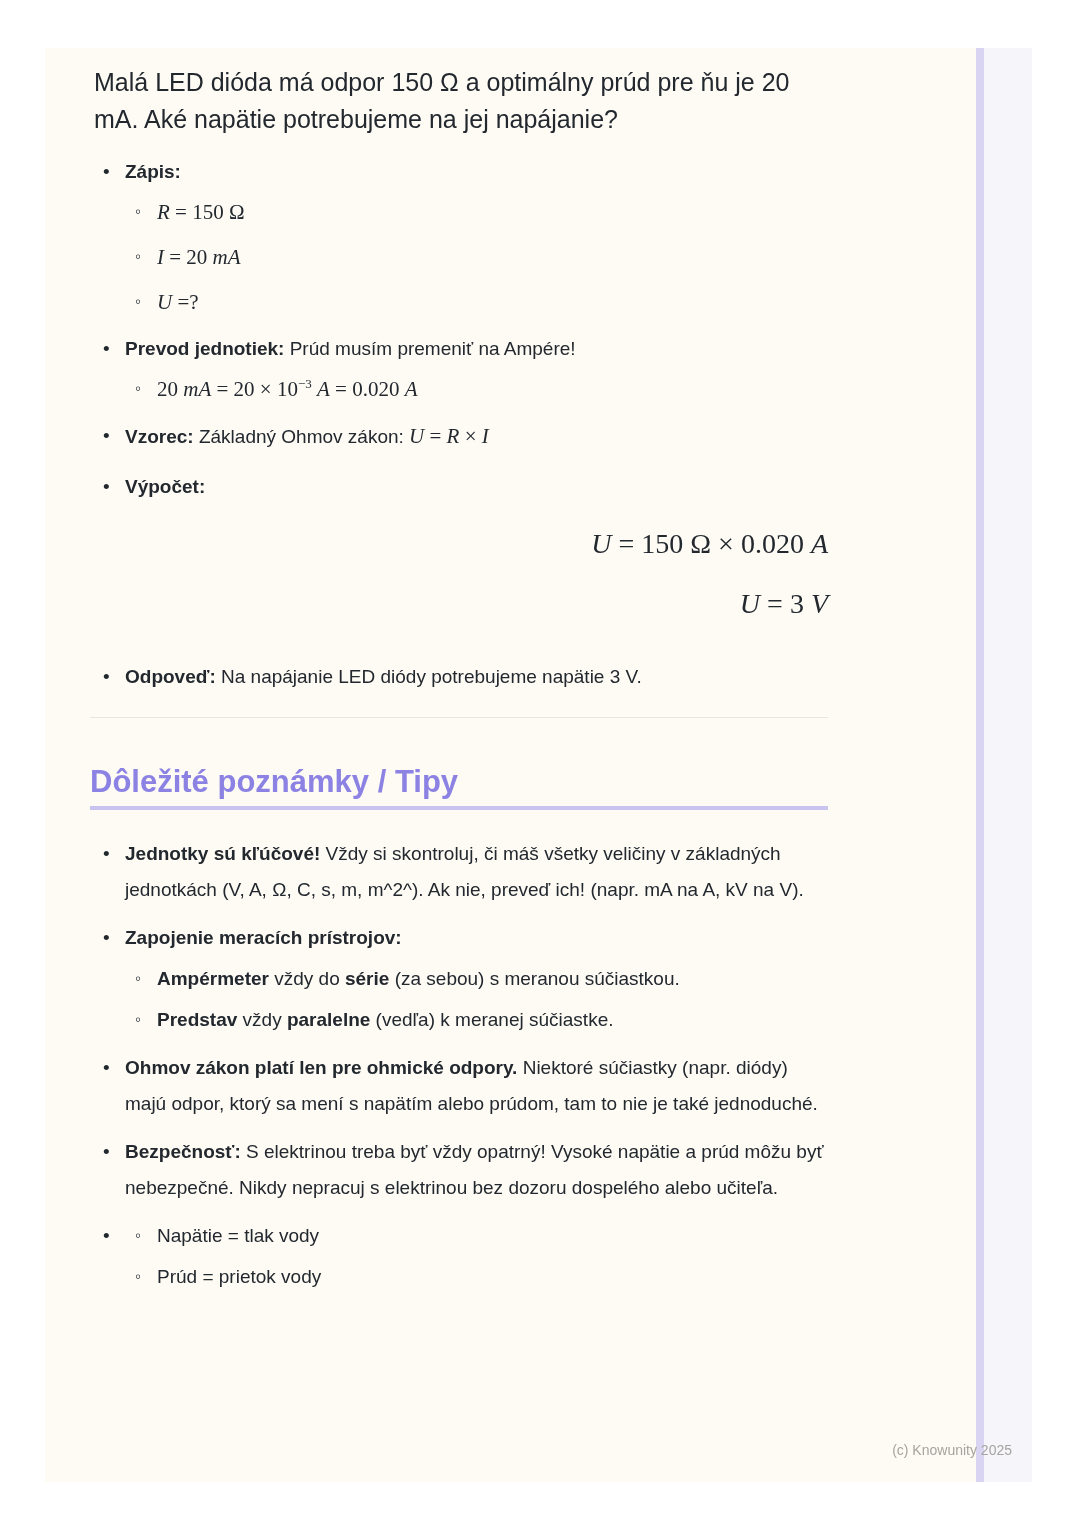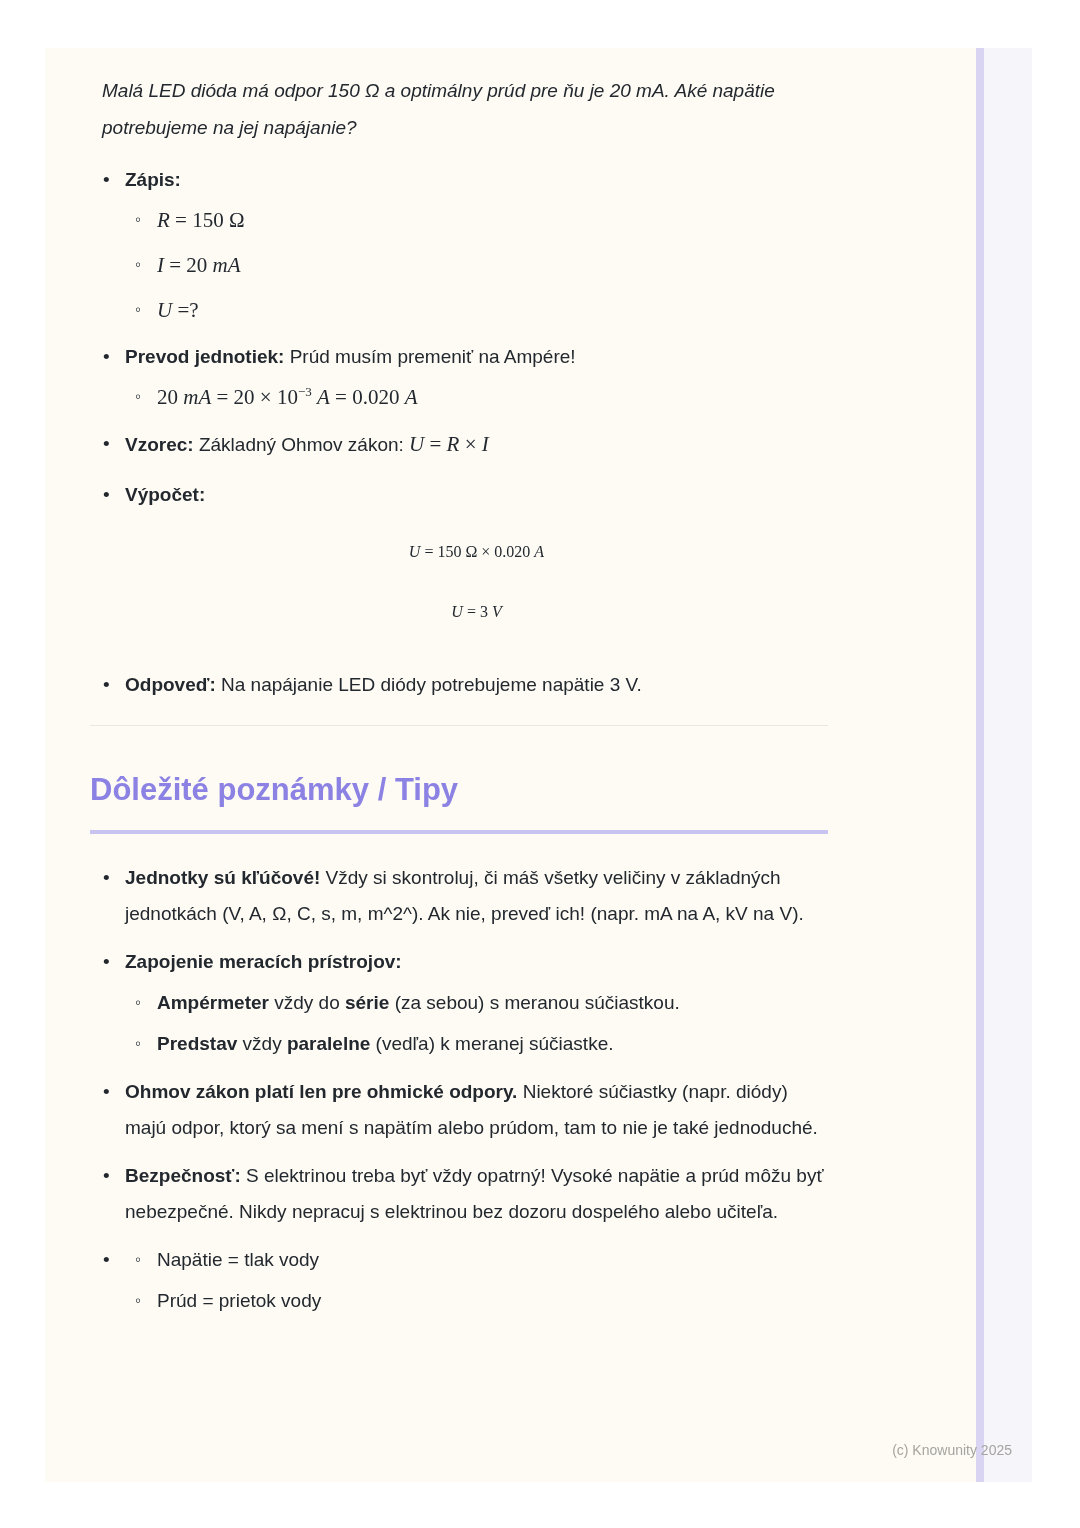--- a/index.html
+++ b/index.html
@@ -23,21 +23,21 @@
   }
   .side-panel {
     position: absolute; left: 939px; top: 0;
     width: 48px; height: 100%;
     background: #F6F5F9;
   }
   .content {
     position: absolute; left: 45px; top: 12px;
     width: 738px;
   }
-  .intro { font-size: 19px; line-height: 37px; margin: 12px; font-style: italic; }
+  .intro { font-size: 25px; line-height: 37px; margin: 4px; }
 
   ul { list-style: none; margin: 0; padding: 0; }
 
   .steps { margin-top: 16px; }
   .steps > li {
     position: relative; padding-left: 35px; margin-top: 14px;
     font-size: 19px; line-height: 36px;
   }
   .steps > li:first-child { margin-top: 0; }
 
@@ -51,38 +51,38 @@
   }
   .sub > li:first-child { margin-top: 8px; }
 
   .math { font-family: "Liberation Serif", serif; font-size: 21px; }
   .math sup { font-size: 13px; line-height: 0; }
   .i { font-style: italic; }
   .b { font-weight: 700; }
 
   .equations { margin-left: 35px; }
   .eq {
-    text-align: center;
+    text-align: right;
     font-family: "Liberation Serif", serif;
-    font-size: 16px; line-height: 26px;
+    font-size: 28px; line-height: 26px;
   }
   .eq-1 { margin-top: 26px; }
   .eq-2 { margin-top: 34px; }
 
   .answer-list { margin-top: 42px; }
   .answer-list > li {
     position: relative; padding-left: 35px;
     font-size: 19px; line-height: 36px;
   }
 
   .rule { border: none; border-top: 1px solid #E8E6E0; margin: 22px 0 0 0; }
 
   .section-heading {
     margin: 44px 0 0 0;
-    padding-bottom: 20px;
+    padding-bottom: 4px;
     border-bottom: 4px solid #C9C4EF;
     color: #8C82E3;
     font-size: 31px; line-height: 40px; font-weight: 700;
   }
 
   .tips { margin-top: 26px; }
   .tips > li {
     position: relative; padding-left: 35px; margin-top: 12px;
     font-size: 19px; line-height: 36px;
   }

